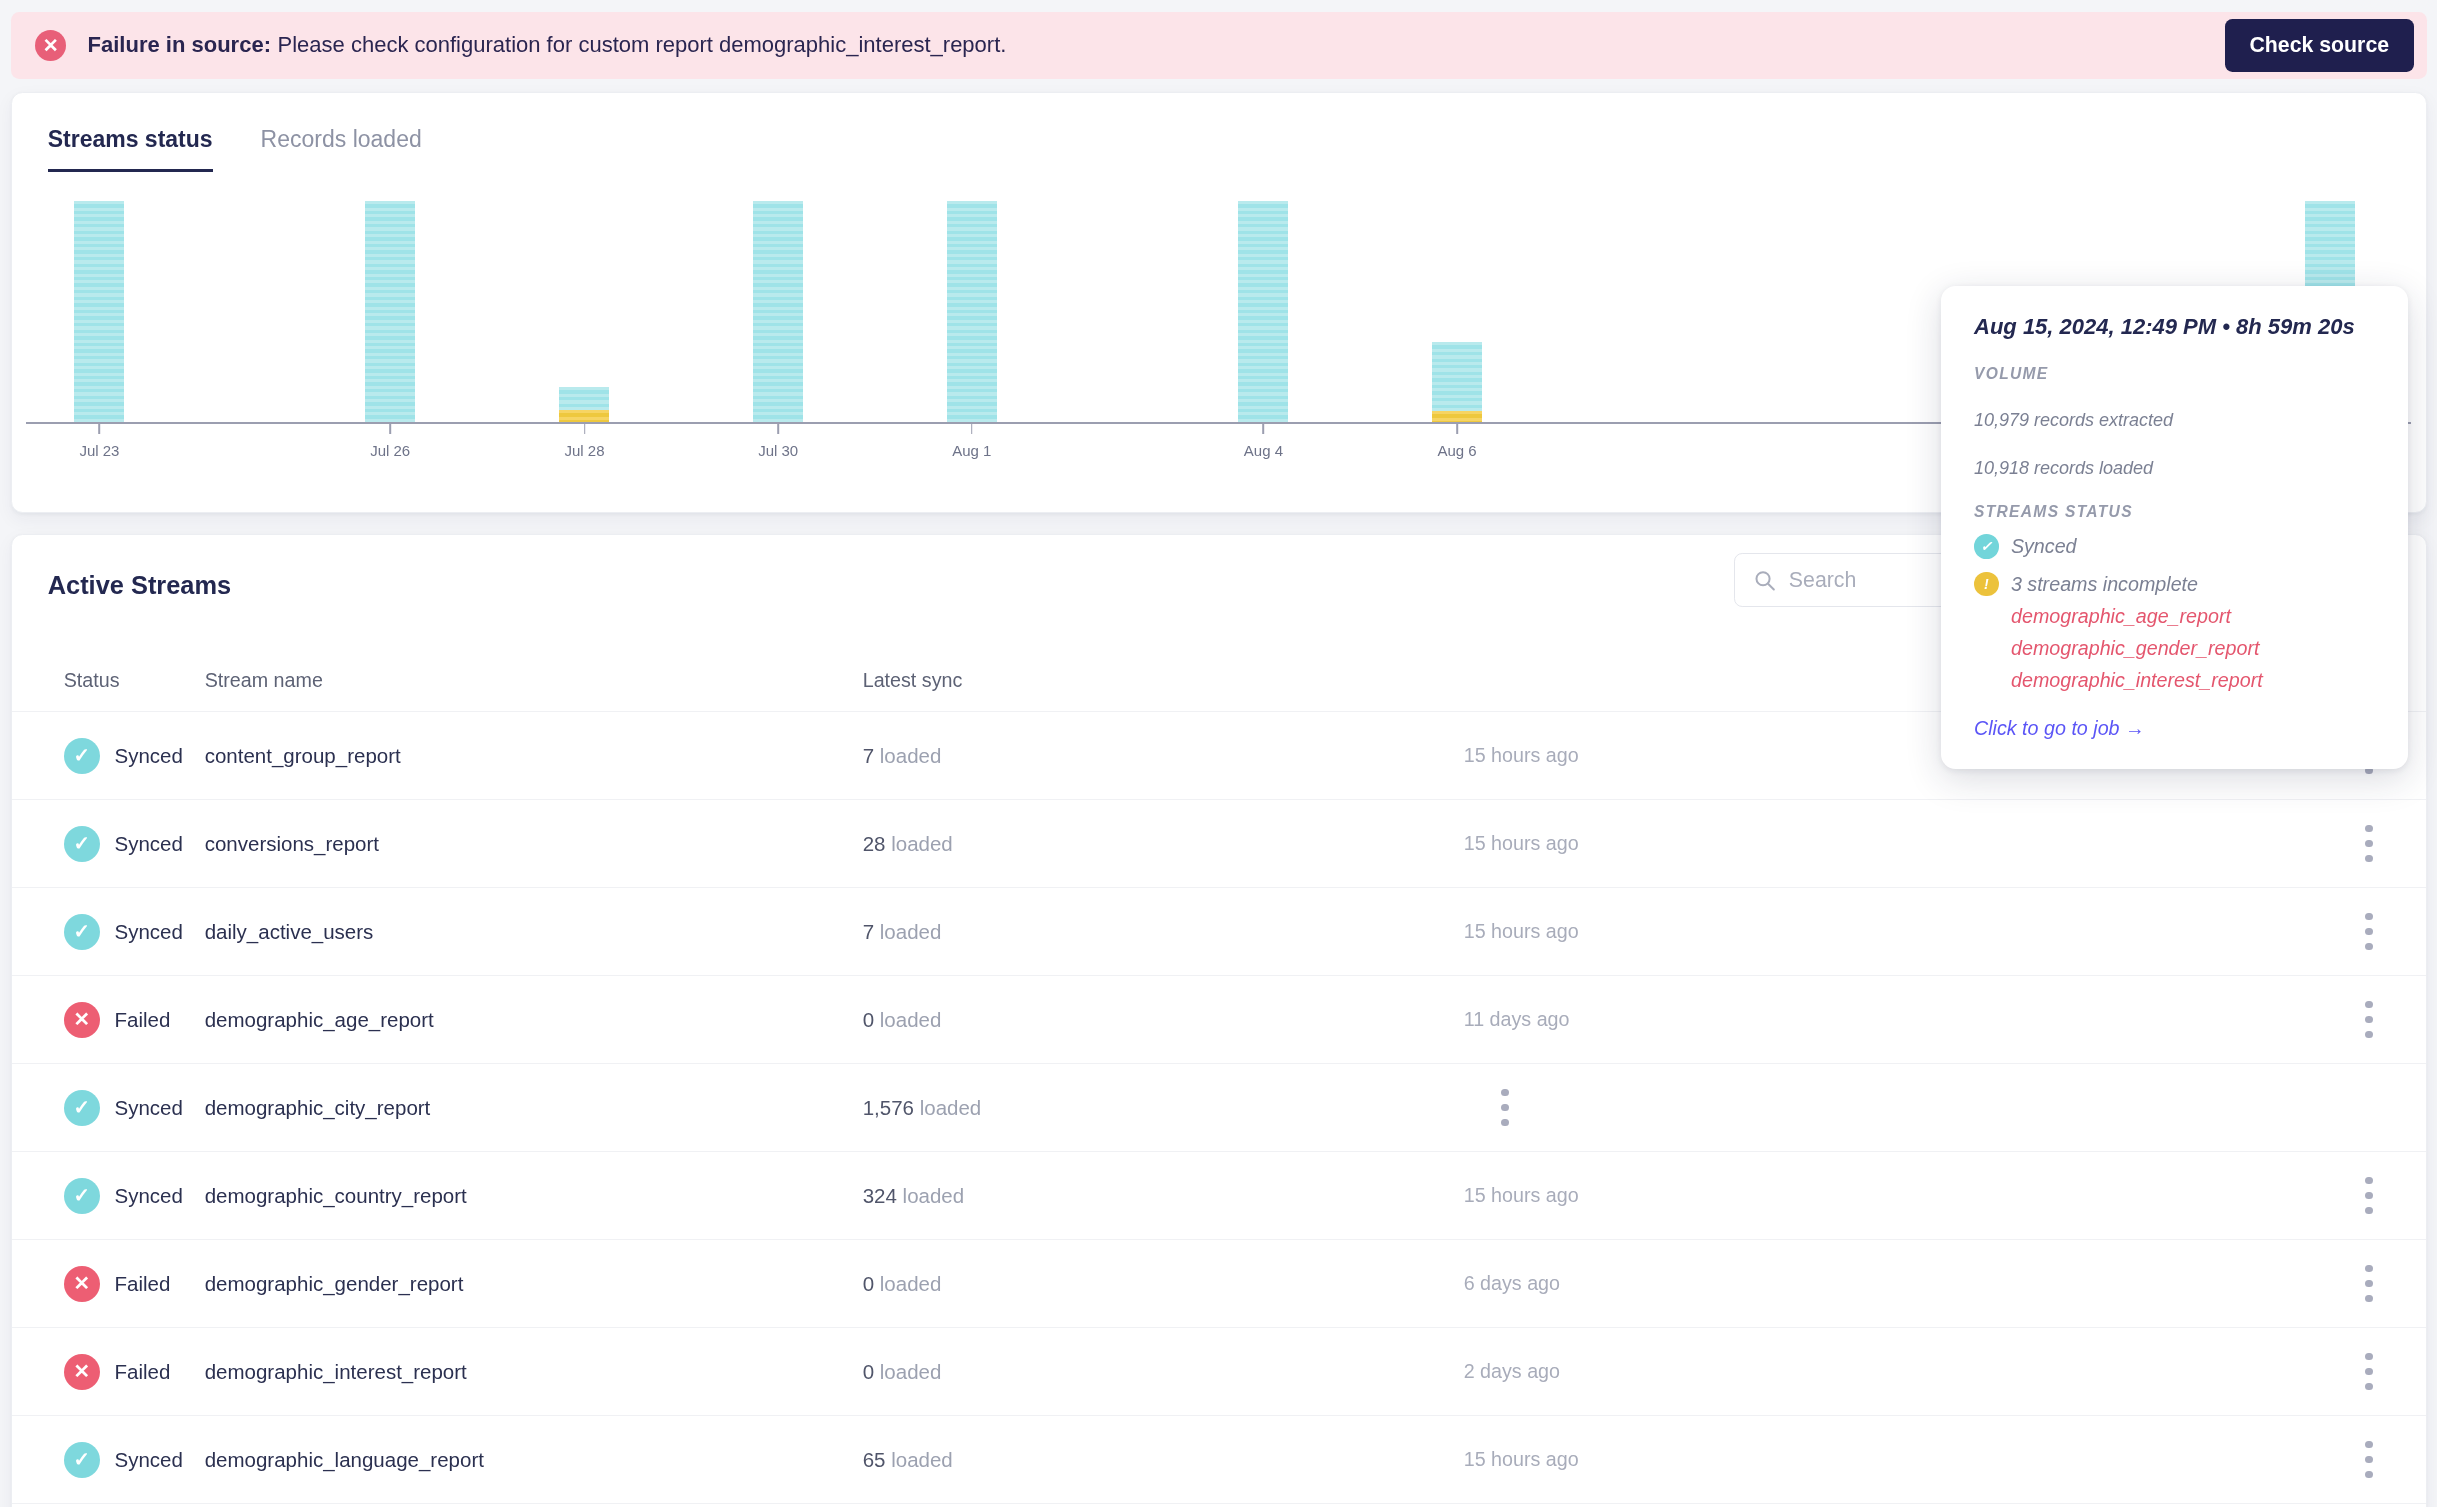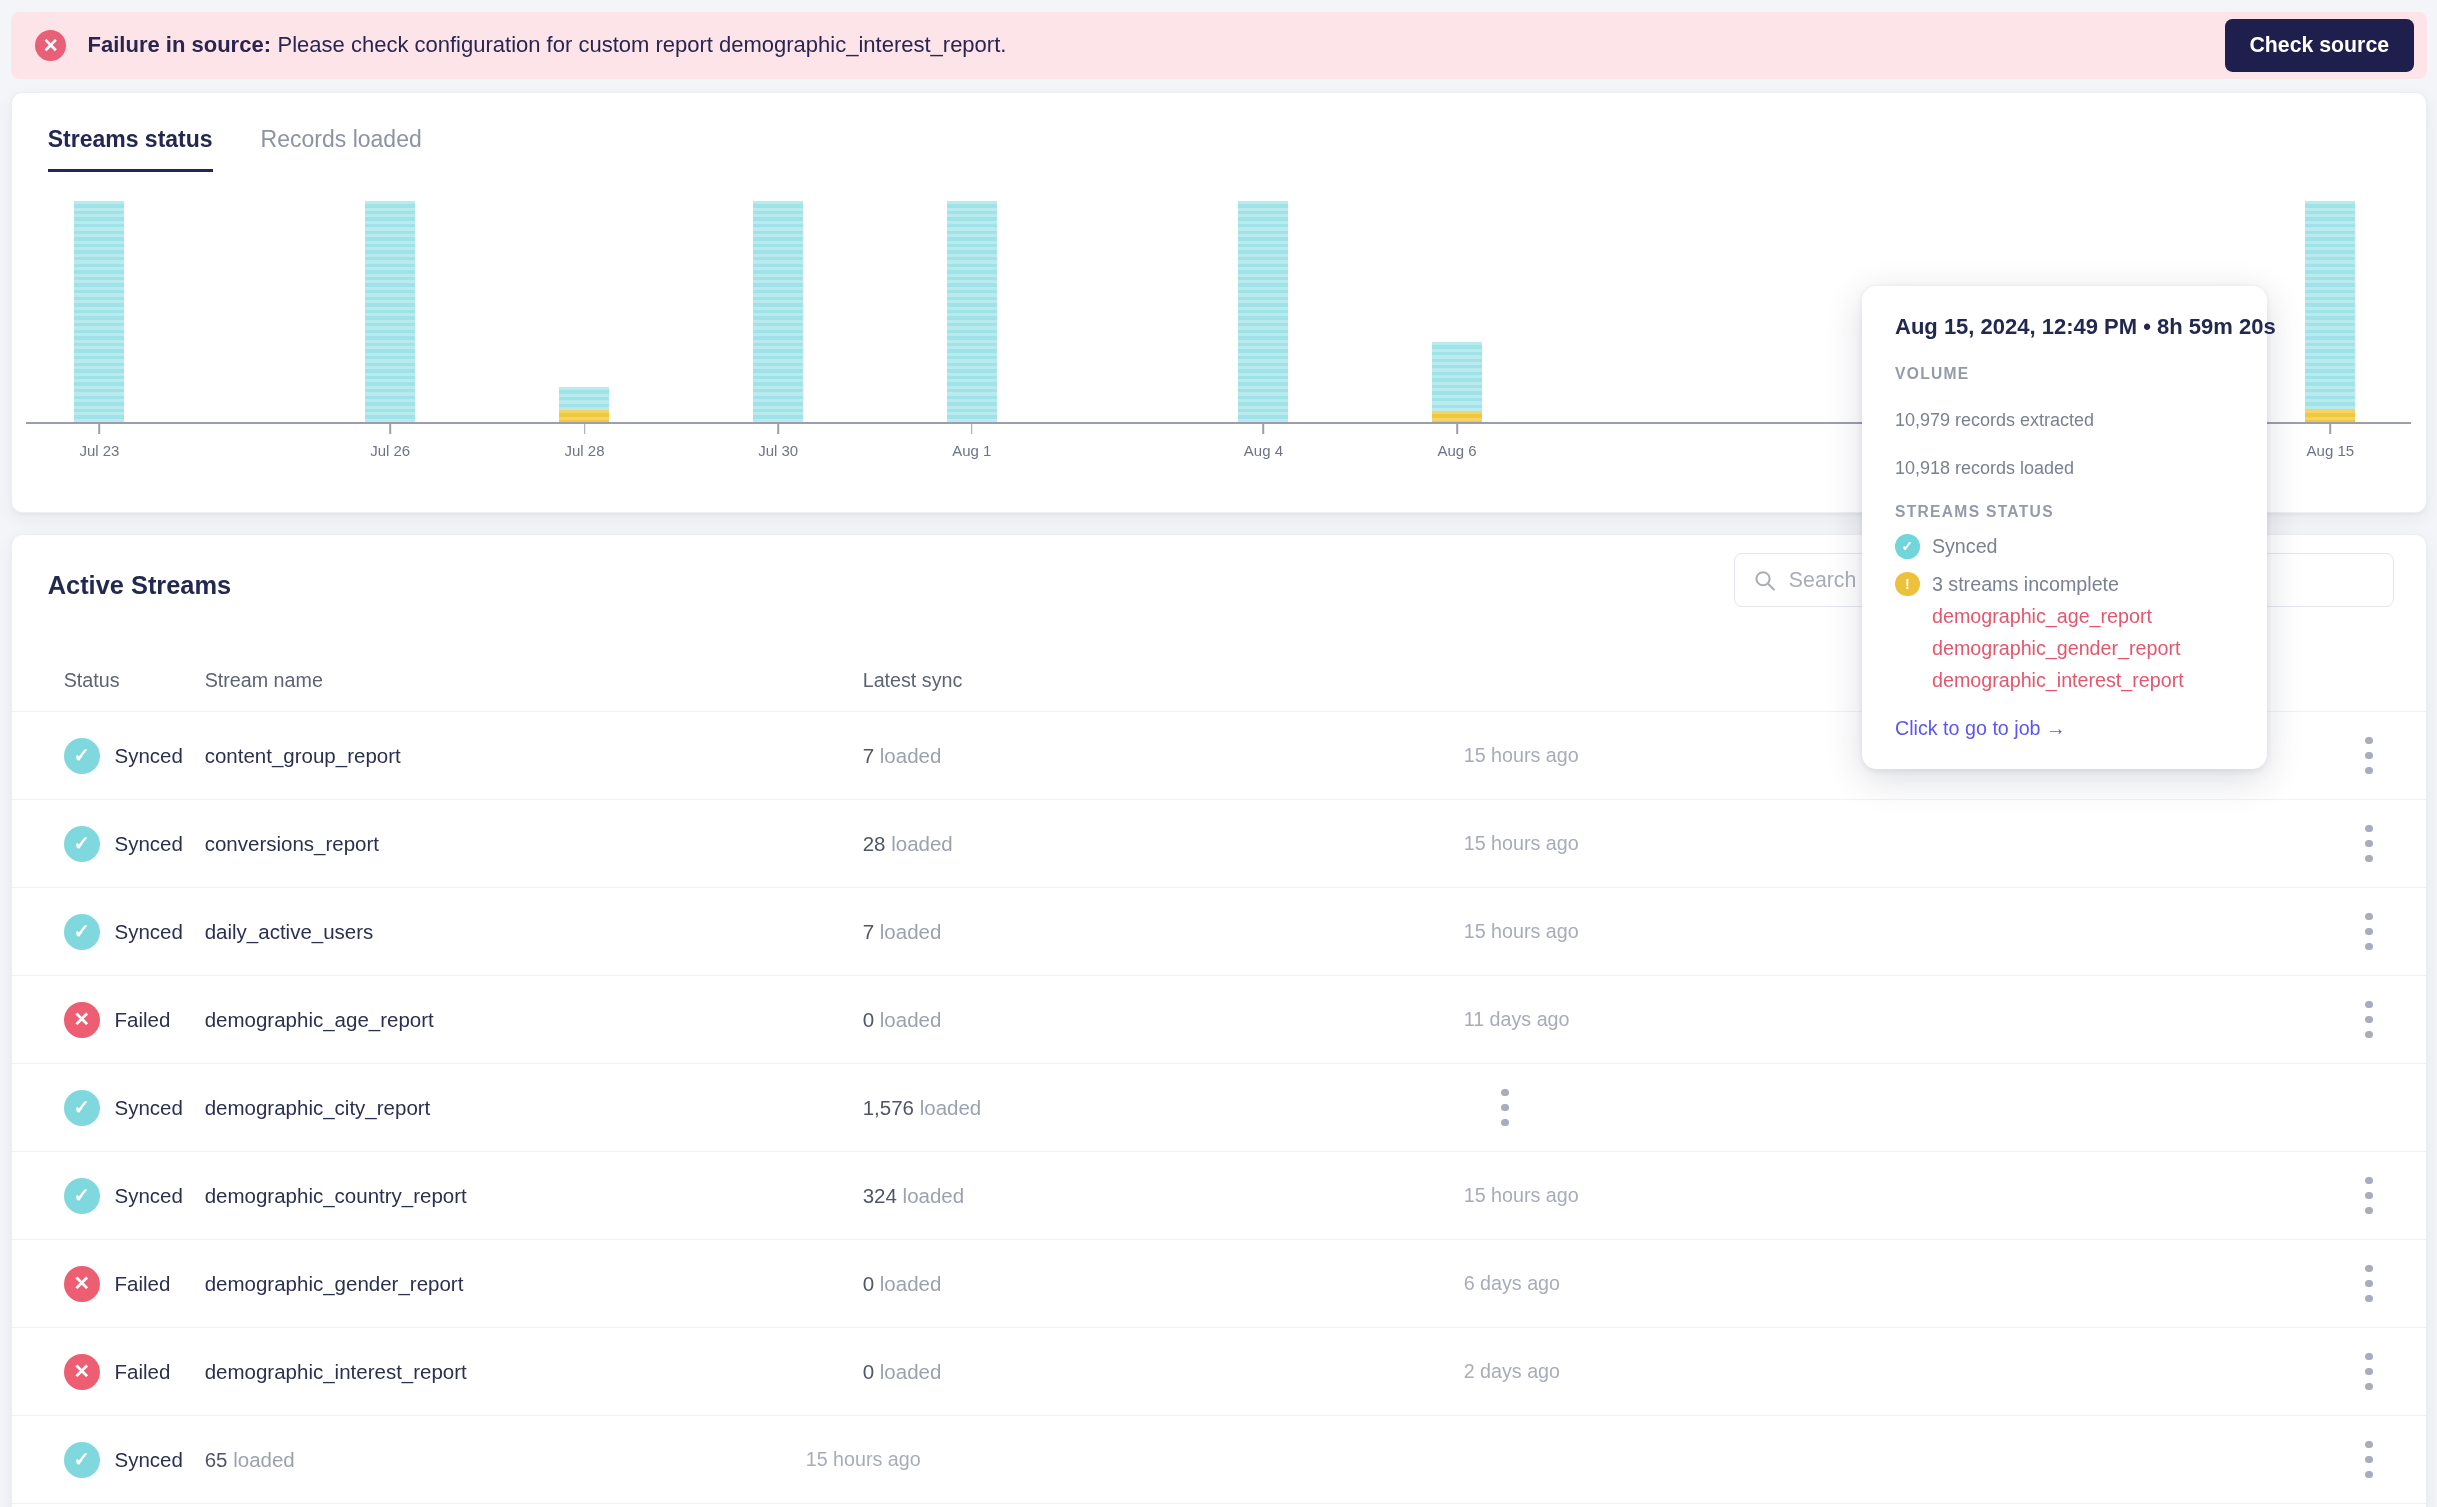--- a/index.html
+++ b/index.html
@@ -31,23 +31,23 @@
   .plot { position:absolute; left:14.8px; right:14.8px; top:108px; height:221px; }
   .baseline { position:absolute; left:14.8px; right:14.8px; top:329px; height:1.6px; background:#9b9eb0; }
   .bar { position:absolute; bottom:0; width:50px; transform:translateX(-50%);
          display:flex; flex-direction:column; justify-content:flex-end; height:100%; }
   .seg-synced { background:repeating-linear-gradient(180deg,#b9eaed 0 3.3px,#9fe3e8 3.3px 6.6px); }
   .seg-incomplete { background:repeating-linear-gradient(180deg,#f6d463 0 3.3px,#eec83e 3.3px 6.6px); }
   .tick { position:absolute; top:331px; width:1.6px; height:9.8px; background:#9b9eb0; transform:translateX(-50%); }
   .xlabel { position:absolute; top:349px; transform:translateX(-50%); font-size:15px; color:#6e7389; white-space:nowrap; }
 
   
-  .tooltip { position:absolute; left:1862px; top:286px; width:405px; min-height:399px; background:#fff;
+  .tooltip { position:absolute; left:1941px; top:286px; width:467px; min-height:399px; background:#fff;
              border-radius:14.8px; padding:28px 33px 29.5px 33px; z-index:20;
-             box-shadow:0 9.8px 36px rgba(30,35,70,0.16), 0 1.6px 6.6px rgba(30,35,70,0.08); }
+             box-shadow:0 9.8px 36px rgba(30,35,70,0.16), 0 1.6px 6.6px rgba(30,35,70,0.08);font-style:italic; }
   .tip-title { font-size:22px; font-weight:700; color:#232850; white-space:nowrap; }
   .tip-label { font-size:15.6px; font-weight:700; letter-spacing:1.3px; color:#959aab; margin-top:24.6px; }
   .tip-line { font-size:18px; color:#7b8093; margin-top:27px; }
   .tip-status-row { display:flex; align-items:center; gap:12.3px; margin-top:13px; font-size:19.7px; color:#7b8093; }
   .mini-badge { width:24.6px; height:24.6px; min-width:24.6px; border-radius:50%; color:#fff; display:flex;
                 align-items:center; justify-content:center; font-size:14px; font-weight:bold; }
   .mini-badge.teal { background:#72d5da; }
   .mini-badge.yellow { background:#ecc23c; }
   .tip-links { margin-left:37px; }
   .tip-link { font-size:19.7px; color:#e4566e; margin-top:9px; cursor:pointer; }
@@ -316,20 +316,21 @@
               <span></span>
               <span></span>
             </div>
     </div>
   </div>
         <div class="trow">
     <div class="col1">
       <div class="status-dot synced">✓</div>
       <span class="status-label">Synced</span>
     </div>
+    <div class="col2 stream-name">demographic_language_report</div>
     <div class="col3">
       <span class="loaded-value">65</span>
       <span class="loaded-unit">loaded</span>
     </div>
     <div class="col4 fresh">15 hours ago</div>
     <div class="colk">
       <div class="kebab">
               <span></span>
               <span></span>
               <span></span>

